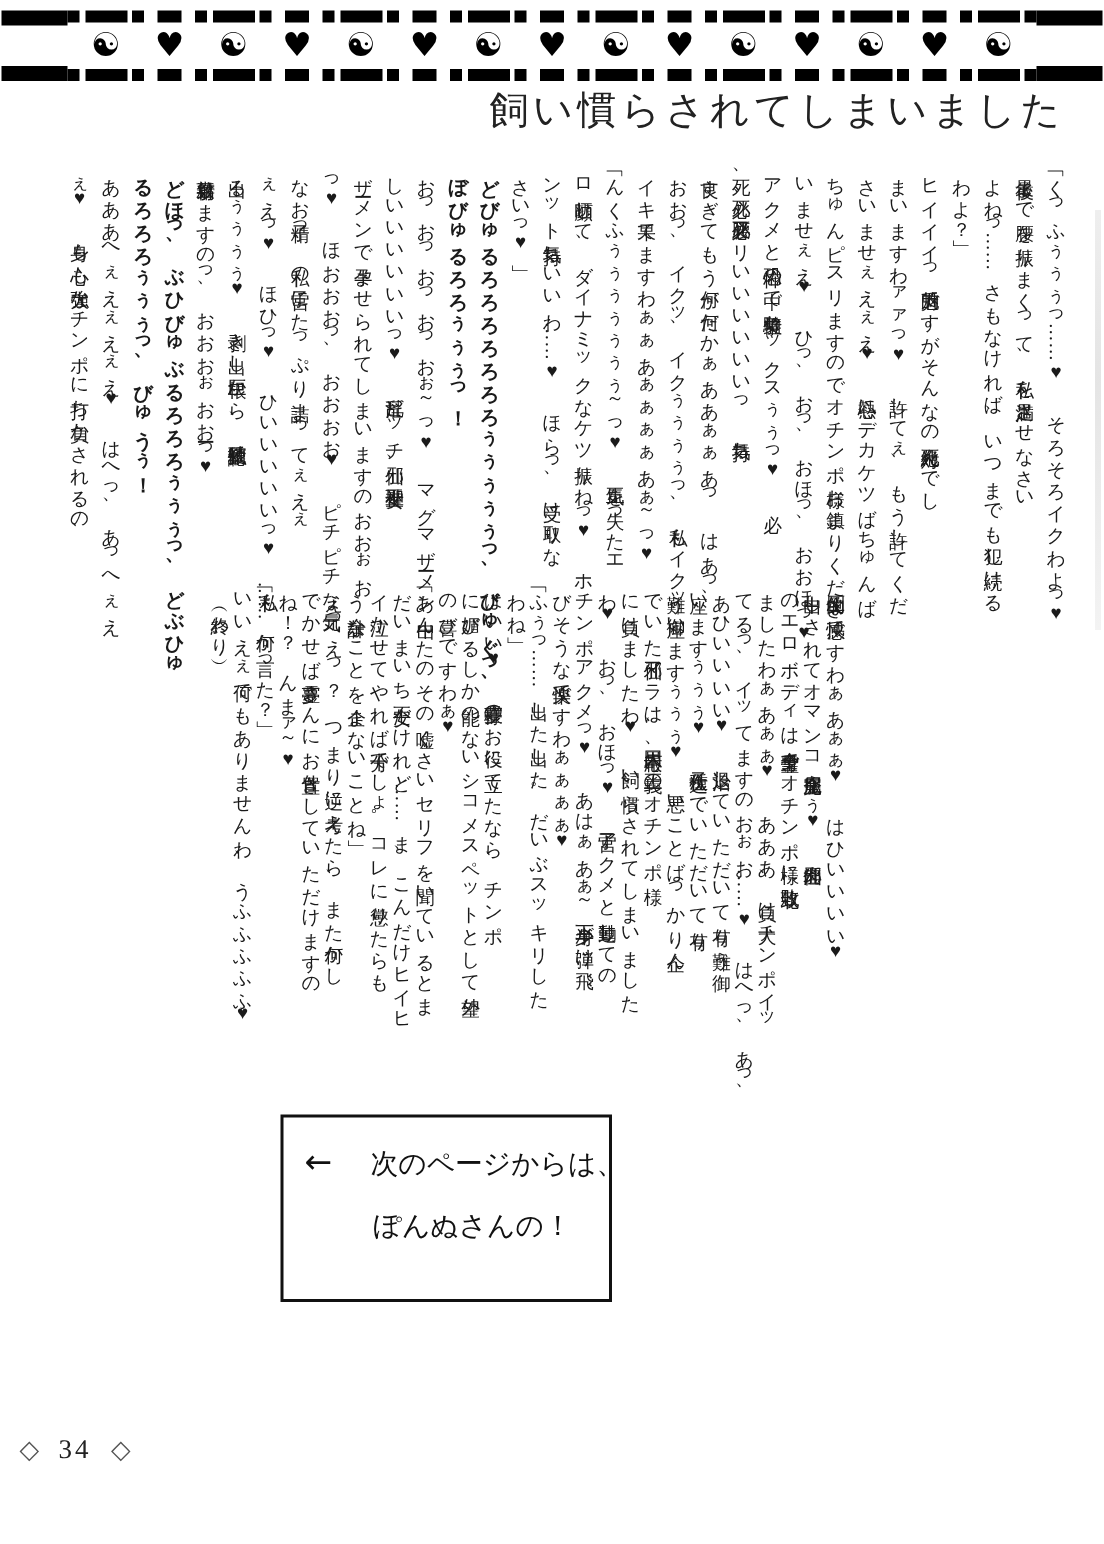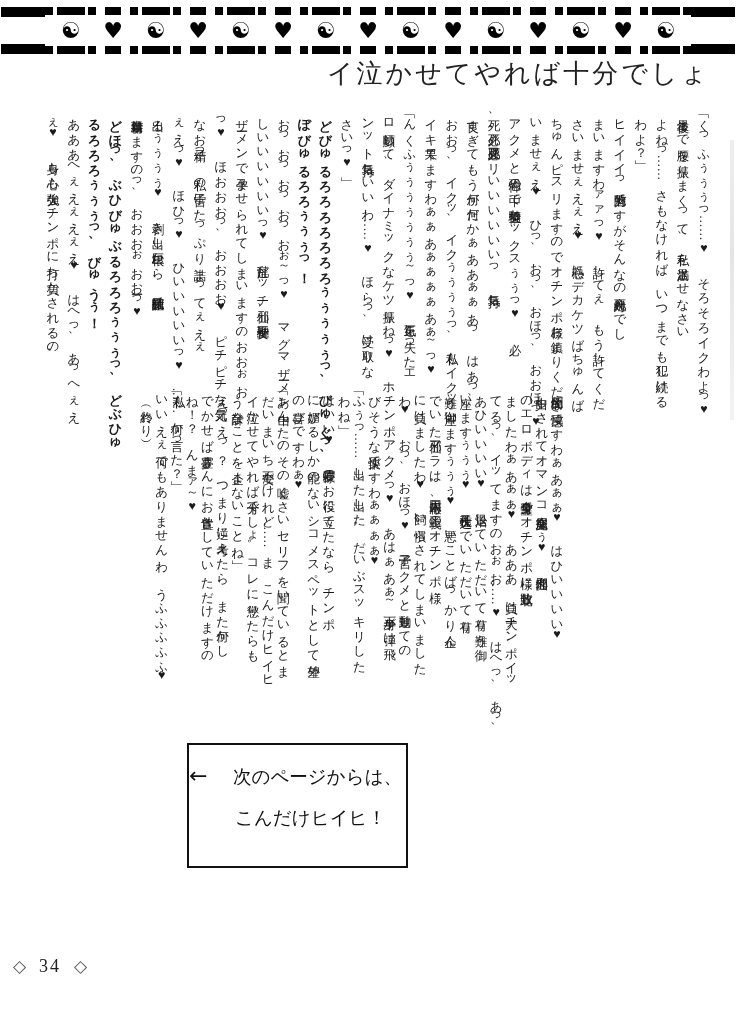--- a/index.html
+++ b/index.html
@@ -61,21 +61,21 @@
   .vcol.sfx{
     font-family:"DejaVu Sans",sans-serif;
     font-weight:700;font-size:13px;
   }
 
   
   .guest-box{
     position:absolute;left:187px;top:743px;width:221px;height:125px;
     border:2px solid #111;
     box-sizing:border-box;
-    padding:10px 0 0 0;
+    padding:10px 0 0 14px;
   }
   .note-line{
     font-size:18.5px;line-height:41px;
     color:#111;white-space:nowrap;
   }
   .note-line .indent{padding-left:46px;}
   .arrow-icon{
     display:inline-block;width:30px;margin-right:14px;
     font-family:"DejaVu Sans",sans-serif;font-size:22px;
   }
@@ -244,21 +244,21 @@
     <div class="tile dots">
       <div class="bar"></div>
       <div class="bar"></div>
     </div>
     <div class="tile bars">
       <div class="bar"></div>
       <div class="bar"></div>
     </div>
   </div>
 
-<div class="page-title">イ泣かせてやれば十分でしょ</div>
+<div class="page-title">飼い慣らされてしまいました</div>
 
 <div class="vblock upper-block">
     <div class="vcol">「くっふぅぅぅっ……♥　そろそろイクわよっ♥</div>
     <div class="vcol">最後まで腰を振りまくって、私を満足させなさい</div>
     <div class="vcol">よねっ……さもなければ、いつまでも犯し続ける</div>
     <div class="vcol">わよ？」</div>
     <div class="vcol">ヒイイイっ魅力的ですがそんなの絶対死んでし</div>
     <div class="vcol">まいますわァァっ♥　許してぇ、もう許してくだ</div>
     <div class="vcol">さいませぇえぇえ♥　熱心にデカケツばちゅんば</div>
     <div class="vcol">ちゅんピスリますのでオチンポ様お鎮まりくださ</div>
@@ -317,21 +317,21 @@
     <div class="vcol">「……何か言った？」</div>
     <div class="vcol">いいえぇ何でもありませんわ、うふふふふふ♥</div>
     <div class="vcol">　（終わり）</div>
   </div>
 
 <div class="guest-box">
   <div class="note-line">
     <span class="arrow-icon">←</span><span>次のページからは、</span>
   </div>
   <div class="note-line">
-    <span class="indent">こんだけヒイヒ！</span>
+    <span class="indent">ぽんぬさんの！</span>
   </div>
 </div>
 
 <div class="page-footer">
   <span class="diamond">◇</span><span class="num">34</span><span class="diamond">◇</span>
 </div>
 
 <div class="scan-artifact"></div>
 
 </body></html>

